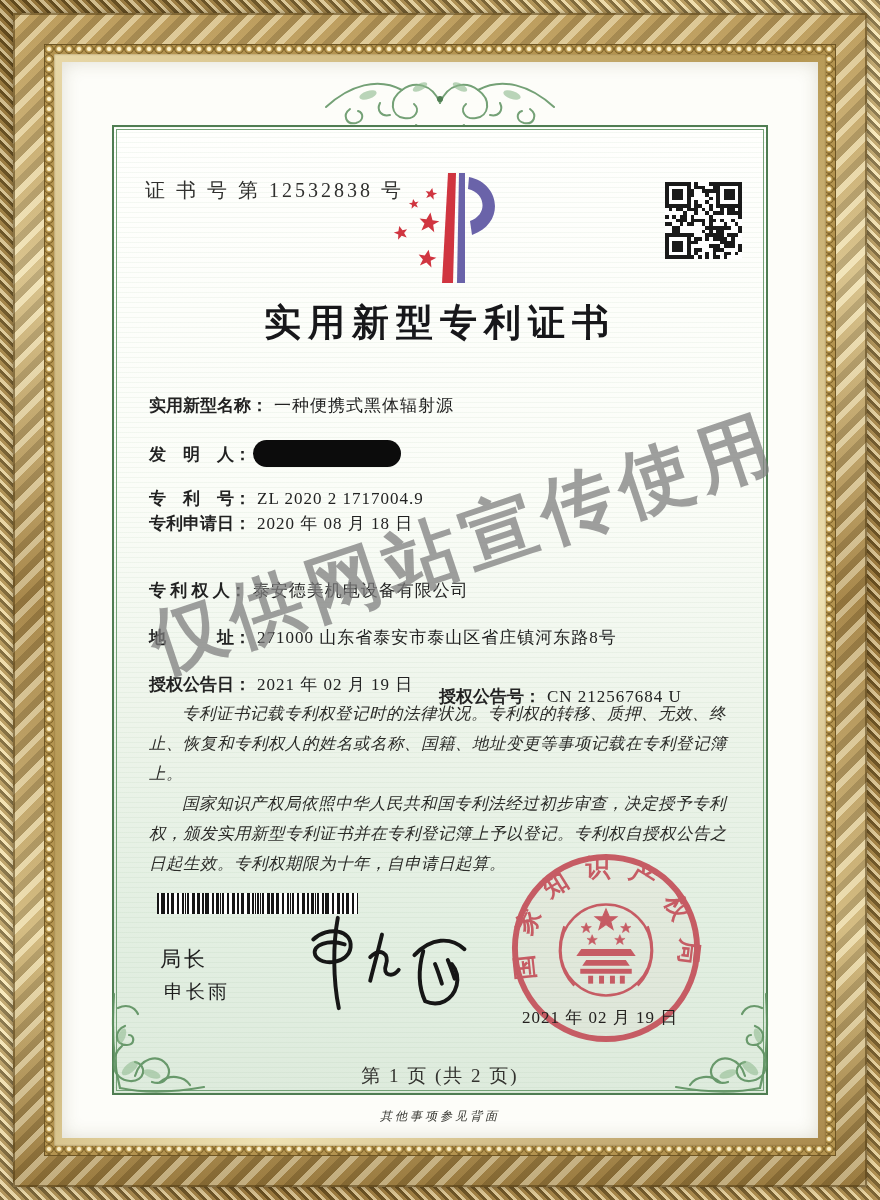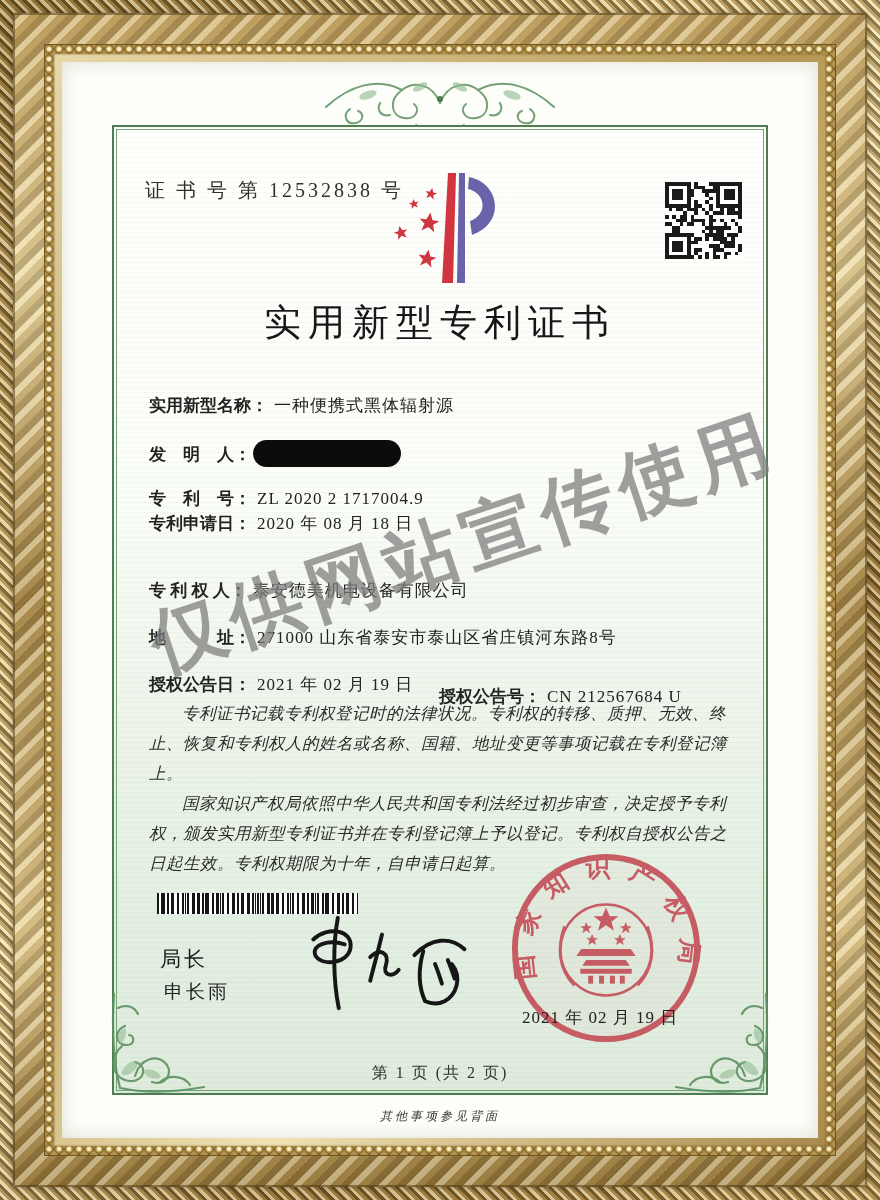--- a/index.html
+++ b/index.html
@@ -44,41 +44,41 @@
     border:2px solid #4f7d52;
     background:
       repeating-linear-gradient(180deg,rgba(110,160,110,.07) 0 1px,rgba(255,255,255,0) 1px 5px),
       linear-gradient(180deg,#fffffd 0%,#fbfdf8 38%,#edf4ea 62%,#e3efe2 82%,#deebdd 100%);
   }
   .cert-area::before{
     content:"";position:absolute;inset:2px;border:1px solid #74a277;pointer-events:none;
   }
   
   .cert-no{position:absolute;left:31px;top:50px;font-size:20px;letter-spacing:3px;color:#30302e;}
-  .title{position:absolute;left:0;top:171px;width:100%;text-align:center;font-size:37px;font-weight:normal;letter-spacing:7px;color:#17171a;}
+  .title{position:absolute;left:0;top:171px;width:100%;text-align:center;font-size:37px;font-weight:bold;letter-spacing:7px;color:#17171a;}
   .field{position:absolute;left:35px;font-size:17px;color:#222;white-space:nowrap;}
   .field b{font-weight:600;}
   .field .val{margin-left:6px;letter-spacing:1px;}
   .redact{display:inline-block;vertical-align:-7px;width:148px;height:27px;background:#0c0c0c;border-radius:14px;margin-left:2px;}
   .grant-right{position:absolute;left:290px;top:0;margin-top:12px;}
   .body-text{position:absolute;left:35px;top:572px;width:592px;font-size:16.5px;line-height:1.82;color:#2b2b28;font-style:italic;}
   .body-text p{margin:0;text-indent:2em;letter-spacing:.5px;}
   .barcode{
     position:absolute;left:43px;top:766px;width:201px;height:21px;background-color:#fff;
     background-image:
       repeating-linear-gradient(90deg,#151515 0 2px,transparent 2px 5px),
       repeating-linear-gradient(90deg,#151515 0 1px,transparent 1px 7px),
       repeating-linear-gradient(90deg,transparent 0 4px,#151515 4px 5px,transparent 5px 11px);
   }
   .signer-title{position:absolute;left:46px;top:818px;font-size:21px;color:#1d1d1d;font-family:"Liberation Sans","DejaVu Sans",sans-serif;letter-spacing:3px;}
   .signer-name{position:absolute;left:50px;top:852px;font-size:19px;color:#1d1d1d;font-family:"Liberation Sans","DejaVu Sans",sans-serif;letter-spacing:3px;}
   .signature{position:absolute;left:168px;top:783px;width:200px;height:108px;}
   .seal{position:absolute;left:393px;top:722px;width:198px;height:198px;opacity:.92;}
   .seal-date{position:absolute;left:408px;top:879px;font-size:17px;color:#23211f;letter-spacing:1px;}
-  .page-info{position:absolute;left:0;top:936px;width:100%;text-align:center;font-size:16px;color:#33332f;letter-spacing:2px;}
+  .page-info{position:absolute;left:0;top:936px;width:100%;text-align:center;font-size:19px;color:#33332f;letter-spacing:2px;}
   .back-note{position:absolute;left:0;top:1046px;width:100%;text-align:center;font-size:12px;color:#3a3a35;letter-spacing:3px;font-style:italic;}
   
   .logo{position:absolute;left:270px;top:44px;width:120px;height:122px;}
   .qr{position:absolute;left:551px;top:55px;width:77px;height:77px;}
   .top-ornament{position:absolute;left:258px;top:11px;width:240px;height:72px;}
   .corner-orn{position:absolute;width:112px;height:112px;}
   .corner-orn.bl{left:38px;top:926px;}
   .corner-orn.br{right:38px;top:926px;transform:scaleX(-1);}
   
   .watermark{

